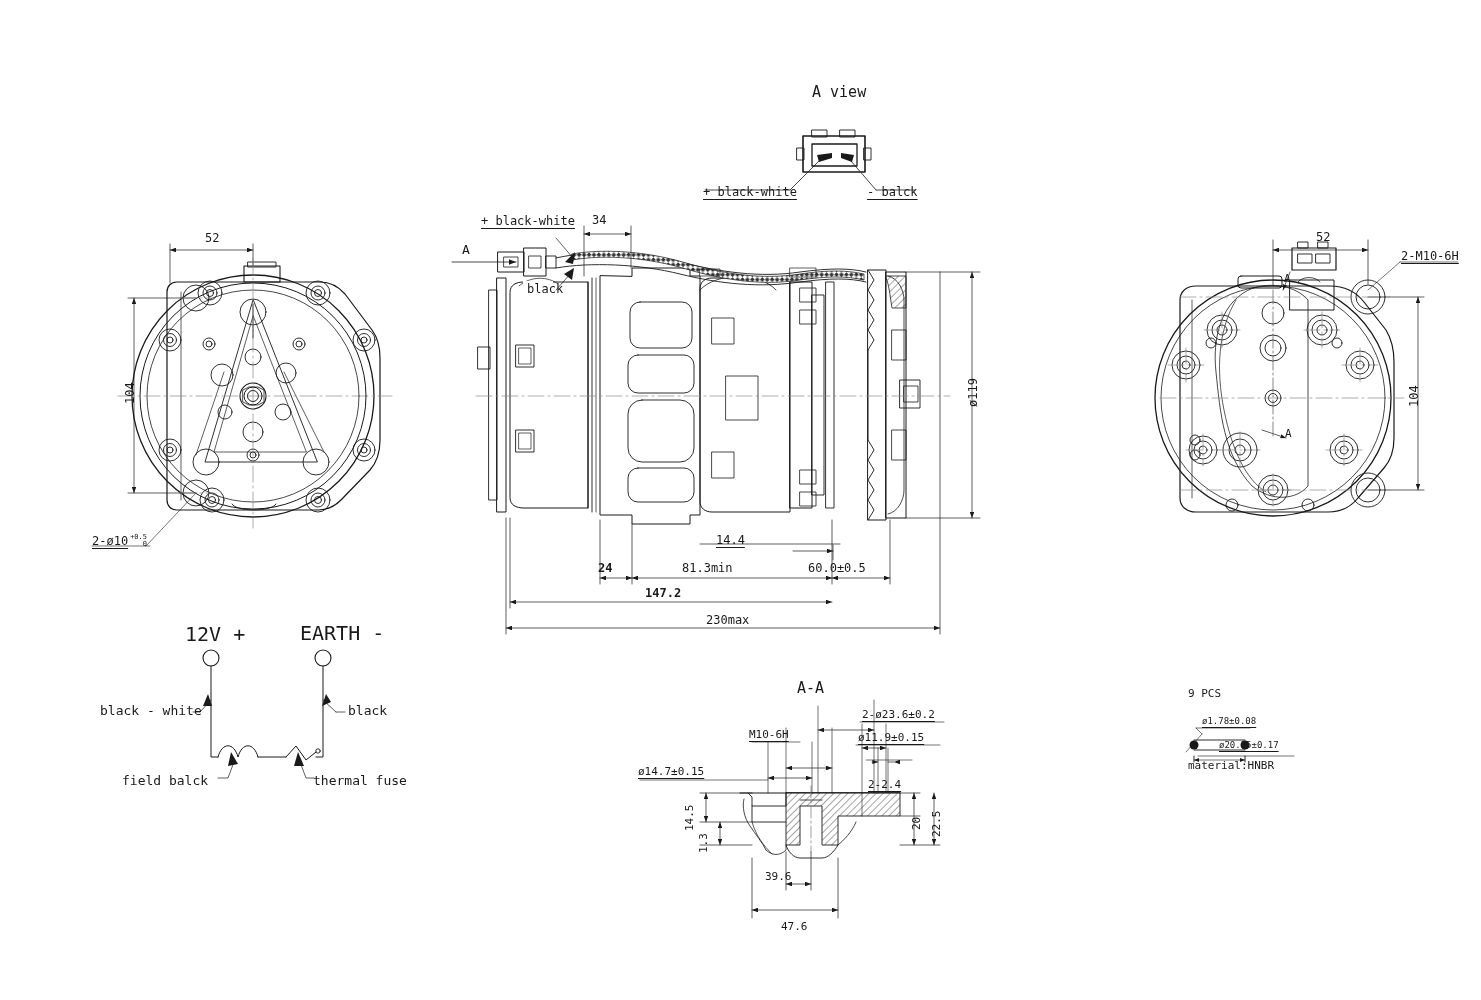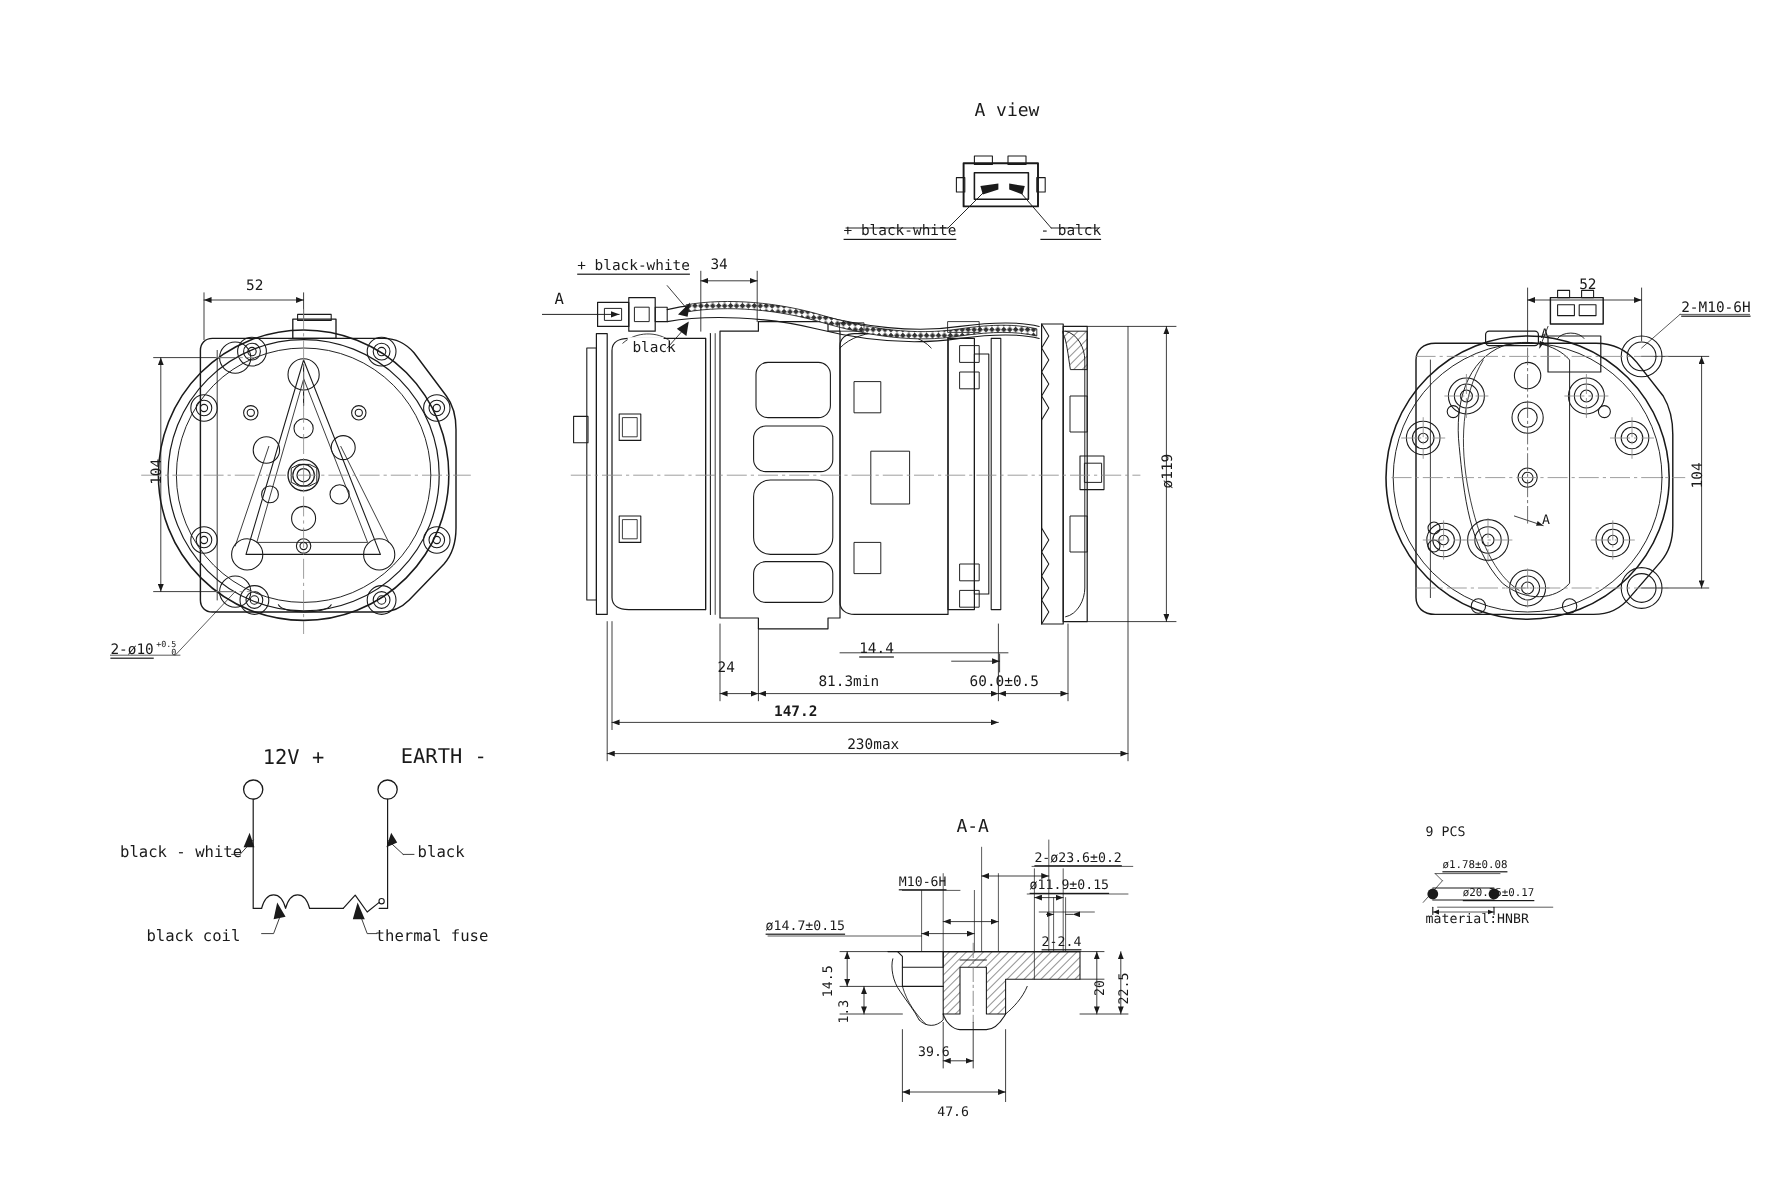--- a/index.html
+++ b/index.html
@@ -8,21 +8,21 @@
   .stage{position:absolute;inset:0;}
   svg{position:absolute;left:0;top:0;width:1481px;height:1000px;}
   .lbl{position:absolute;white-space:nowrap;color:#1a1a1a;line-height:1;}
   .u{text-decoration:underline;text-underline-offset:3px;}
   .rot{transform-origin:0 0;transform:rotate(-90deg);}
   .f9{font-size:9px;}
   .f11{font-size:11px;}
   .f12{font-size:12px;}
   .f13{font-size:13px;}
   .f15{font-size:15px;}
-  .f17{font-size:17px;margin-left:34px;}
+  .f17{font-size:20px;}
   .frac{display:inline-block;vertical-align:middle;font-size:7px;line-height:1.05;text-align:right;margin-left:2px;}
 </style>
 </head>
 <body>
 
 <div class="stage">
 
 <svg viewBox="0 0 1481 1000">
   <defs>
     <marker id="ah" markerWidth="9" markerHeight="7" refX="9" refY="3.5" orient="auto">
@@ -506,37 +506,37 @@
 <div class="lbl f12 u" style="left:92px;top:534px;">
   <span>2-ø10</span><span class="frac"><span style="display:block">+0.5</span><span style="display:block">0</span></span>
 </div>
 
 <div class="lbl f12 u" style="left:481px;top:215px;">+ black-white</div>
 <div class="lbl f12" style="left:527px;top:283px;">black</div>
 <div class="lbl f13" style="left:462px;top:243px;">A</div>
 <div class="lbl f12" style="left:592px;top:214px;">34</div>
 <div class="rot lbl f12" style="left:967px;top:407px;">ø119</div>
 <div class="lbl f12 u" style="left:716px;top:534px;">14.4</div>
-<div class="lbl f12" style="left:598px;top:550px;">24</div>
+<div class="lbl f12" style="left:598px;top:562px;font-weight:bold;">24</div>
 <div class="lbl f12" style="left:682px;top:562px;">81.3min</div>
 <div class="lbl f12" style="left:808px;top:562px;">60.0±0.5</div>
 <div class="lbl f12" style="left:645px;top:587px;font-weight:bold;">147.2</div>
 <div class="lbl f12" style="left:706px;top:614px;">230max</div>
 
 <div class="lbl f12" style="left:1316px;top:231px;">52</div>
 <div class="rot lbl f12" style="left:1408px;top:407px;">104</div>
 <div class="lbl f12 u" style="left:1401px;top:250px;">2-M10-6H</div>
 <div class="lbl f11" style="left:1284px;top:273px;">A</div>
 <div class="lbl f11" style="left:1285px;top:428px;">A</div>
 
 <div class="lbl f17" style="left:185px;top:624px;">12V +</div>
 <div class="lbl f17" style="left:300px;top:623px;">EARTH -</div>
 <div class="lbl f13" style="left:100px;top:704px;">black - white</div>
 <div class="lbl f13" style="left:348px;top:704px;">black</div>
-<div class="lbl f13" style="left:122px;top:774px;">black coil</div>
+<div class="lbl f13" style="left:122px;top:774px;">field balck</div>
 <div class="lbl f13" style="left:313px;top:774px;">thermal fuse</div>
 
 <div class="lbl f15" style="left:797px;top:681px;">A-A</div>
 <div class="lbl f11 u" style="left:638px;top:766px;">ø14.7±0.15</div>
 <div class="lbl f11 u" style="left:749px;top:729px;">M10-6H</div>
 <div class="lbl f11 u" style="left:862px;top:709px;text-align:center;">2-ø23.6±0.2</div>
 <div class="lbl f11 u" style="left:858px;top:732px;">ø11.9±0.15</div>
 <div class="lbl f11 u" style="left:868px;top:747px;margin-top:32px;">2-2.4</div>
 <div class="rot lbl f11" style="left:684px;top:831px;">14.5</div>
 <div class="rot lbl f11" style="left:698px;top:853px;">1.3</div>

